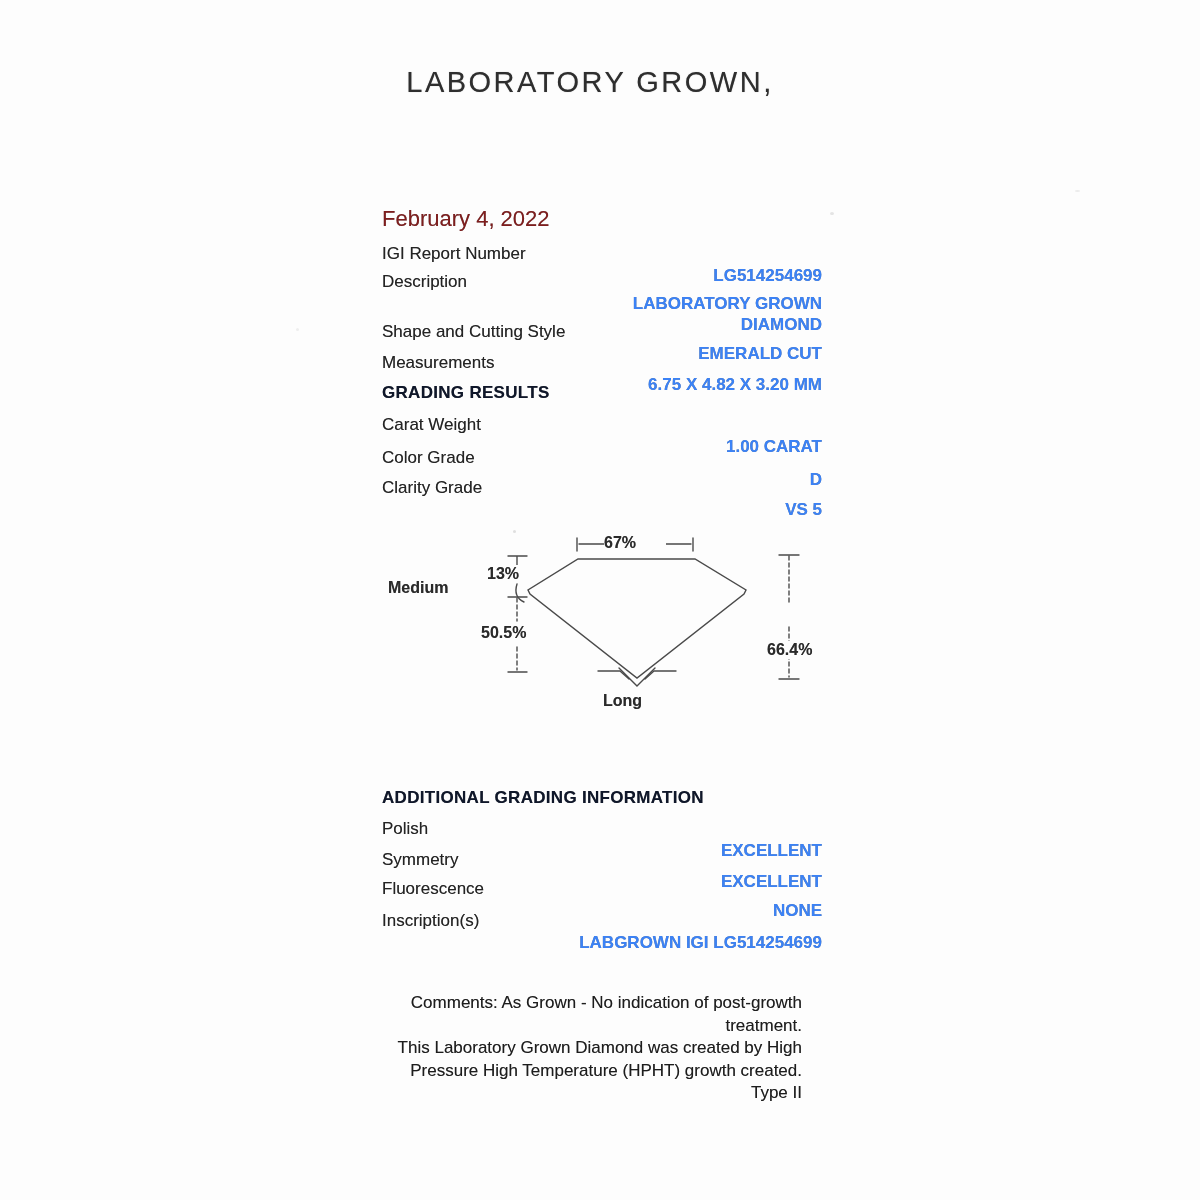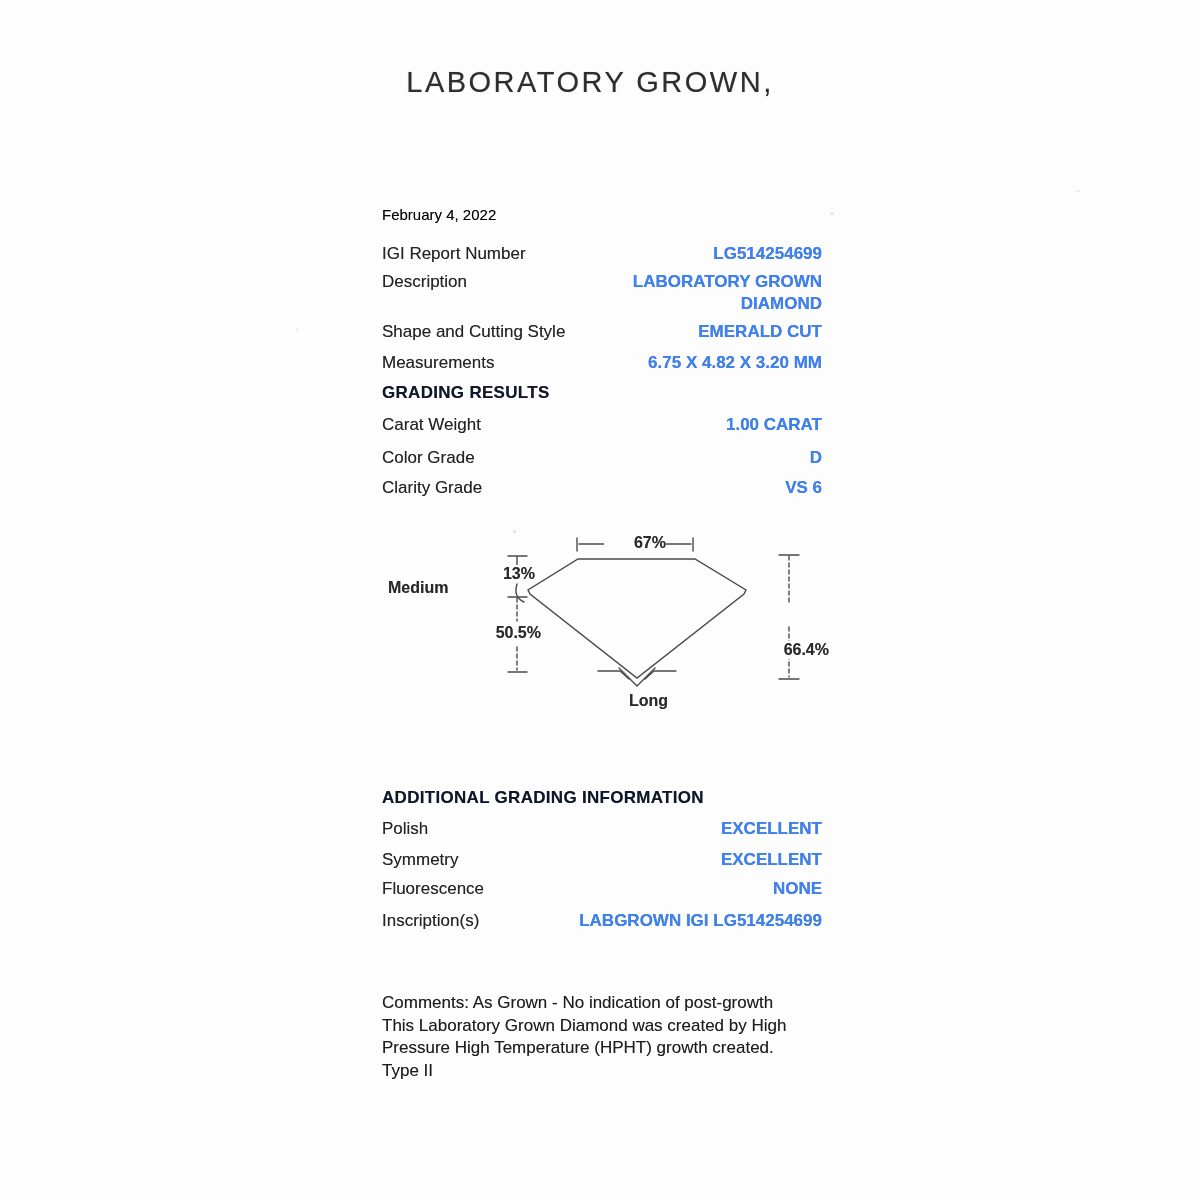--- a/index.html
+++ b/index.html
@@ -5,39 +5,39 @@
   html,body{margin:0;padding:0;background:#ffffff;}
   .page{
     position:relative;width:1200px;height:1200px;background:#fdfdfd;overflow:hidden;
     font-family:"Liberation Sans",sans-serif;color:#1e1e1e;
   }
   .title-block{position:absolute;top:64px;left:0;width:1180px;text-align:center;}
   .title-line{
     font-size:29px;font-weight:400;letter-spacing:2.5px;color:#2e2e2e;line-height:36px;
     text-shadow:0 0 0.8px rgba(60,60,60,0.55);
   }
-  .date{position:absolute;left:382px;top:206px;font-size:15px;color:#000000;text-shadow:0 0 0.4px rgba(40,40,40,0.5);}
+  .date{position:absolute;left:382px;top:206px;font-size:22px;color:#7f1d1d;text-shadow:0 0 0.4px rgba(40,40,40,0.5);}
   .row{
     position:absolute;left:382px;width:440px;display:flex;justify-content:space-between;
-    font-size:17px;line-height:21.5px;
+    font-size:17px;line-height:21.5px;flex-direction:column;
   }
   .row .lbl{font-weight:400;color:#242424;text-shadow:0 0 0.4px rgba(40,40,40,0.5);}
   .row .val{font-weight:700;color:#3b82f6;text-align:right;white-space:pre-line;text-shadow:0 0 0.5px rgba(20,20,20,0.55);}
   .heading{
     position:absolute;left:382px;font-size:17px;font-weight:700;letter-spacing:0.3px;color:#0f172a;
     text-shadow:0 0 0.5px rgba(20,20,20,0.55);
   }
   .diagram-svg{position:absolute;left:370px;top:520px;}
   .dlabel{
-    position:absolute;font-size:16px;font-weight:600;color:#2a2a2a;text-align:right;
+    position:absolute;font-size:16px;font-weight:600;color:#2a2a2a;text-align:left;
     background:#fdfdfd;text-shadow:0 0 0.4px rgba(40,40,40,0.5);
   }
   .dlabel-plain{background:transparent;}
   .comments{position:absolute;left:382px;top:992px;width:420px;font-size:17px;line-height:22.5px;color:#1d1d1d;}
-  .comments div{text-shadow:0 0 0.4px rgba(40,40,40,0.5);}
+  .comments div{text-shadow:0 0 0.4px rgba(40,40,40,0.5);text-align:right;}
   .speck{position:absolute;border-radius:50%;background:#9a9a9a;}
 </style>
 </head>
 <body>
 
 <div class="page">
 
   <div class="title-block">
     <div class="title-line">LABORATORY GROWN,</div>
   </div>
@@ -66,21 +66,21 @@
   <div class="row" style="top:414px">
     <span class="lbl">Carat Weight</span>
     <span class="val">1.00 CARAT</span>
   </div>
   <div class="row" style="top:447px">
     <span class="lbl">Color Grade</span>
     <span class="val">D</span>
   </div>
   <div class="row" style="top:477px">
     <span class="lbl">Clarity Grade</span>
-    <span class="val">VS 6</span>
+    <span class="val">VS 5</span>
   </div>
 
   <svg class="diagram-svg" width="470" height="200" viewBox="0 0 470 200">
     <g stroke="#4a4a4a" stroke-width="1.4" fill="none" stroke-linecap="round">
 
       <path d="M208,39 L325,39 L376,70 L374,74 L267,158 L160,74 L158,70 Z"></path>
 
       <path d="M249,148 L267,166 L285,148"></path>
 
       <path d="M228,151 L250,151 L259,159 M306,151 L284,151 L275,159"></path>
@@ -118,20 +118,21 @@
     <span class="lbl">Fluorescence</span>
     <span class="val">NONE</span>
   </div>
   <div class="row" style="top:910px">
     <span class="lbl">Inscription(s)</span>
     <span class="val">LABGROWN IGI LG514254699</span>
   </div>
 
   <div class="comments">
     <div>Comments: As Grown - No indication of post-growth</div>
+    <div>treatment.</div>
     <div>This Laboratory Grown Diamond was created by High</div>
     <div>Pressure High Temperature (HPHT) growth created.</div>
     <div>Type II</div>
   </div>
 
   <div class="speck" style="left:830px;top:212px;width:4px;height:3px;opacity:0.25;"></div>
   <div class="speck" style="left:513px;top:530px;width:3px;height:3px;opacity:0.3;"></div>
   <div class="speck" style="left:1075px;top:190px;width:5px;height:2px;opacity:0.18;"></div>
   <div class="speck" style="left:296px;top:328px;width:3px;height:3px;opacity:0.15;"></div>
 

